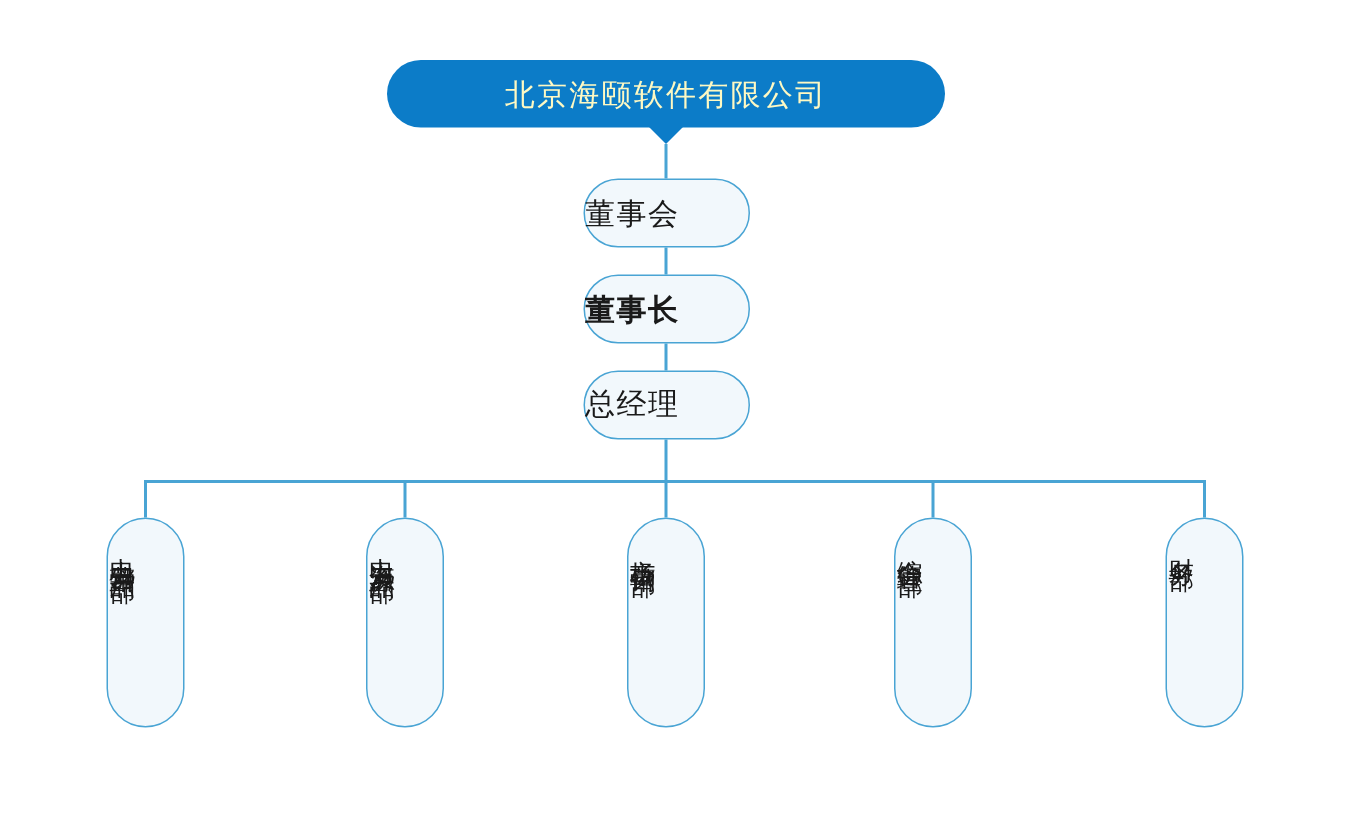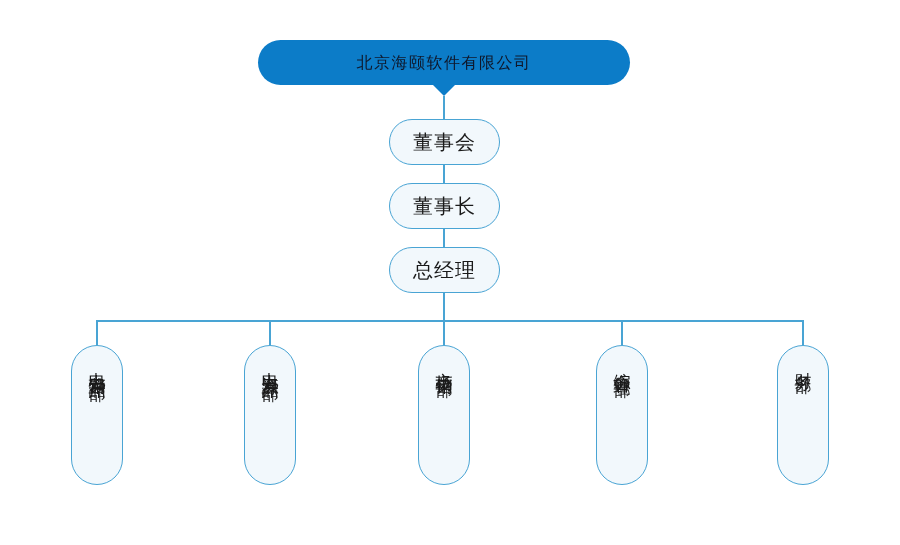--- a/index.html
+++ b/index.html
@@ -26,22 +26,22 @@
     top: 40px;
     width: 372px;
     height: 45px;
     background: #0C7CC8;
     border-radius: 23px;
     display: flex;
     align-items: center;
     justify-content: center;
   }
   .root-banner-label {
-    color: #0f172a;
-    font-size: 16px;
+    color: #fef9c3;
+    font-size: 20px;
     letter-spacing: 1.5px;
     line-height: 1;
     white-space: nowrap;
   }
   .root-pointer {
     position: absolute;
     left: 432px;
     top: 84px;
     width: 0;
     height: 0;
@@ -50,39 +50,38 @@
     border-top: 12px solid #0C7CC8;
   }
 
   
   .node {
     position: absolute;
     background: #F2F8FC;
     border: 1.6px solid #49A4D4;
     display: flex;
     align-items: center;
-    justify-content: center;
   }
 
   
   .node-mid {
     left: 389px;
     width: 111px;
     height: 46px;
     border-radius: 23px;
   }
   .node-mid .node-label {
     font-size: 20px;
     color: #1a1a1a;
     letter-spacing: 1px;
     line-height: 1;
     white-space: nowrap;
   }
   #node-board       { top: 119px; }
-  #node-chairman    { top: 183px; }
+  #node-chairman    { top: 183px; font-weight: bold; }
   #node-gm          { top: 247px; font-family: Liberation Serif, serif; }
 
   
   .node-dept {
     top: 345px;
     width: 52px;
     height: 140px;
     border-radius: 26px;
     align-items: flex-start;
     padding-top: 13px;

